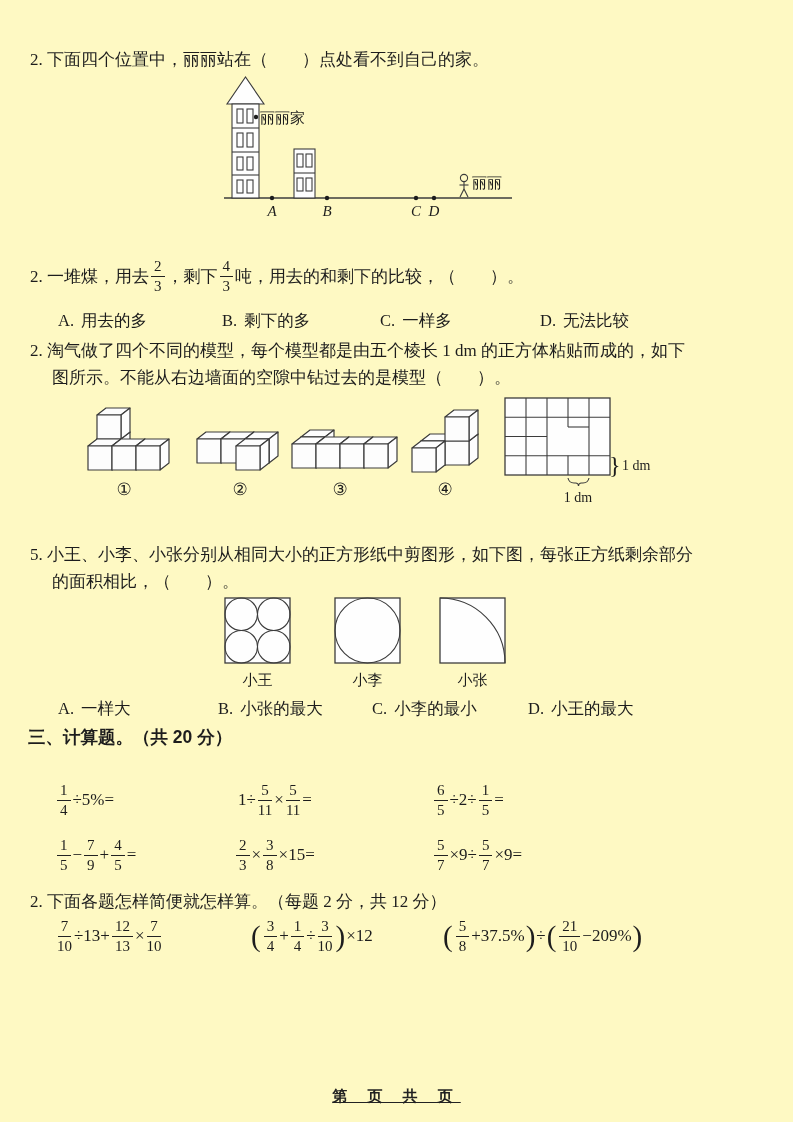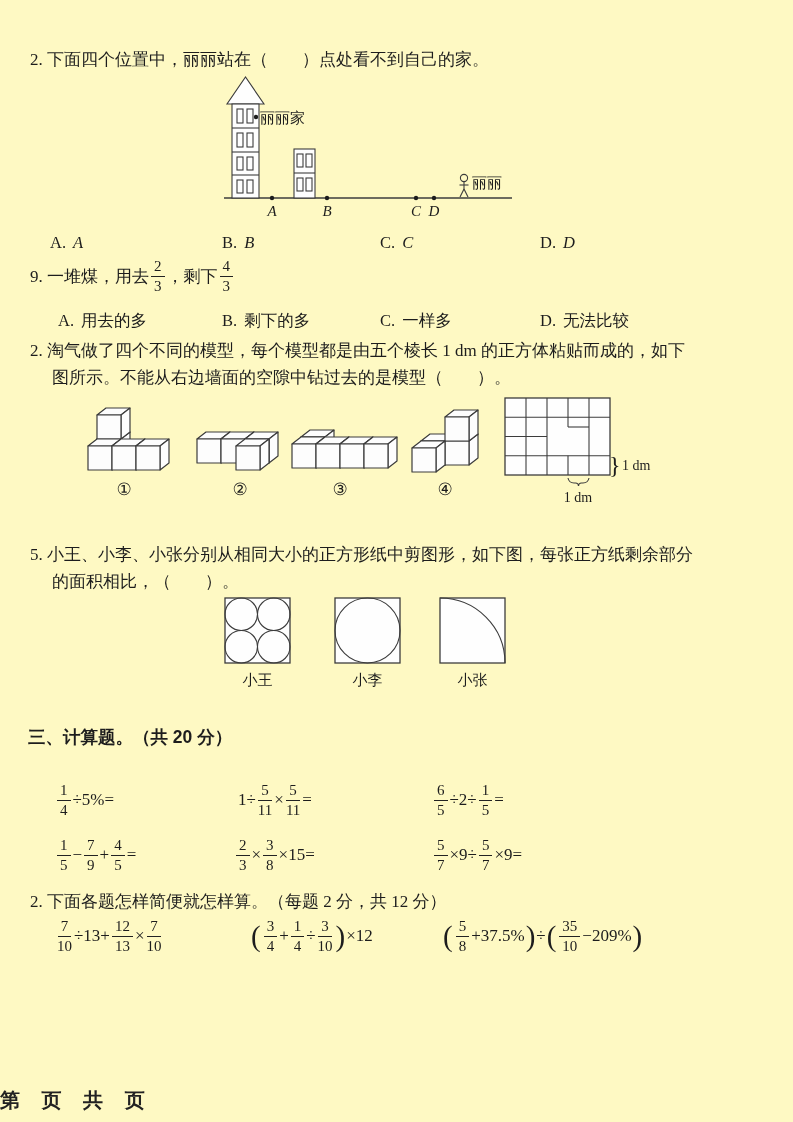--- a/index.html
+++ b/index.html
@@ -18,23 +18,23 @@
   .frac{
     display:inline-flex;flex-direction:column;align-items:center;
     line-height:1.12;vertical-align:middle;font-size:15px;margin:0 2px;
   }
   .fn{border-bottom:1.4px solid #222;padding:0 3px 1px;}
   .fd{padding-top:1px;}
   .op{vertical-align:middle;}
   .paren{font-size:29px;font-weight:400;vertical-align:middle;line-height:1;margin:0 1px;}
   .sec-title{font-family:"Liberation Sans",sans-serif;font-weight:bold;font-size:17.5px;white-space:nowrap;}
   .footer{
-    position:absolute;left:0;width:100%;text-align:left;
+    position:absolute;left:0;width:100%;text-align:center;
     font-family:"Liberation Sans",sans-serif;font-weight:600;
-    font-size:20px;letter-spacing:8px;color:#222;
+    font-size:15px;letter-spacing:8px;color:#222;text-decoration:underline;
   }
   svg{overflow:visible;}
   .ln{stroke:#3c3c3c;stroke-width:1.3;fill:none;}
   .thin{stroke:#3c3c3c;stroke-width:1.1;fill:none;}
   .fillw{fill:#fefefe;}
   .svgtxt{font-family:"Liberation Serif",serif;fill:#1d1d1d;}
   .cube-face{fill:#fdfdfd;stroke:#3c3c3c;stroke-width:1.2;stroke-linejoin:round;}
 </style>
 </head>
 <body>
@@ -86,34 +86,28 @@
     <g>
       <circle class="thin" cx="252" cy="104" r="3.6"></circle>
       <line class="thin" x1="252" y1="107.6" x2="252" y2="115"></line>
       <line class="thin" x1="247.5" y1="111" x2="256.5" y2="111"></line>
       <line class="thin" x1="252" y1="115" x2="248" y2="123"></line>
       <line class="thin" x1="252" y1="115" x2="256" y2="123"></line>
     </g>
     <text class="svgtxt" x="260" y="114" font-size="15">丽丽</text>
   </svg>
 
-  <div class="options" style="top:233px">
-    <span class="opt" style="left:50px"><span class="key">A.</span><span class="it">A</span></span>
-    <span class="opt" style="left:222px"><span class="key">B.</span><span class="it">B</span></span>
-    <span class="opt" style="left:380px"><span class="key">C.</span><span class="it">C</span></span>
-    <span class="opt" style="left:540px"><span class="key">D.</span><span class="it">D</span></span>
-  </div>
-
-  <div class="abs qtext" style="left:30px;top:258px"><span class="op">9. 一堆煤，用去</span><span class="frac">
+
+  <div class="abs qtext" style="left:30px;top:258px"><span class="op">2. 一堆煤，用去</span><span class="frac">
         <span class="fn">2</span>
         <span class="fd">3</span>
       </span><span class="op">，剩下</span><span class="frac">
         <span class="fn">4</span>
         <span class="fd">3</span>
-      </span></div>
+      </span><span class="op">吨，用去的和剩下的比较，（　　）。</span></div>
 
   <div class="options" style="top:310px">
     <span class="opt" style="left:58px"><span class="key">A.</span><span>用去的多</span></span>
     <span class="opt" style="left:222px"><span class="key">B.</span><span>剩下的多</span></span>
     <span class="opt" style="left:380px"><span class="key">C.</span><span>一样多</span></span>
     <span class="opt" style="left:540px"><span class="key">D.</span><span>无法比较</span></span>
   </div>
 
   <div class="abs qtext" style="left:30px;top:339px">2. 淘气做了四个不同的模型，每个模型都是由五个棱长 1 dm 的正方体粘贴而成的，如下</div>
   <div class="abs qtext" style="left:52px;top:366px">图所示。不能从右边墙面的空隙中钻过去的是模型（　　）。</div>
@@ -216,20 +210,26 @@
     </g>
     <g>
       <rect class="ln fillw" x="225" y="5" width="65" height="65"></rect>
       <path class="thin" d="M225,5 A65,65 0 0 1 290,70"></path>
     </g>
     <text class="svgtxt" x="42.5" y="92" font-size="15" text-anchor="middle">小王</text>
     <text class="svgtxt" x="152.5" y="92" font-size="15" text-anchor="middle">小李</text>
     <text class="svgtxt" x="257.5" y="92" font-size="15" text-anchor="middle">小张</text>
   </svg>
 
+  <div class="options" style="top:698px">
+    <span class="opt" style="left:58px"><span class="key">A.</span><span>一样大</span></span>
+    <span class="opt" style="left:218px"><span class="key">B.</span><span>小张的最大</span></span>
+    <span class="opt" style="left:372px"><span class="key">C.</span><span>小李的最小</span></span>
+    <span class="opt" style="left:528px"><span class="key">D.</span><span>小王的最大</span></span>
+  </div>
 
   <div class="abs sec-title" style="left:28px;top:725px">三、计算题。（共 20 分）</div>
 
   <div class="expr" style="left:55px;top:782px"><span class="frac">
         <span class="fn">1</span>
         <span class="fd">4</span>
       </span><span class="op">÷5%=</span></div>
   <div class="expr" style="left:238px;top:782px"><span class="op">1÷</span><span class="frac">
         <span class="fn">5</span>
         <span class="fd">11</span>
@@ -289,19 +289,19 @@
         <span class="fn">1</span>
         <span class="fd">4</span>
       </span><span class="op">÷</span><span class="frac">
         <span class="fn">3</span>
         <span class="fd">10</span>
       </span><span class="paren">)</span><span class="op">×12</span></div>
   <div class="expr" style="left:442px;top:918px"><span class="paren">(</span><span class="frac">
         <span class="fn">5</span>
         <span class="fd">8</span>
       </span><span class="op">+37.5%</span><span class="paren">)</span><span class="op">÷</span><span class="paren">(</span><span class="frac">
-        <span class="fn">35</span>
+        <span class="fn">21</span>
         <span class="fd">10</span>
       </span><span class="op">−209%</span><span class="paren">)</span></div>
 
   <div class="footer" style="top:1087px">第 页 共 页</div>
 
 </div>
 
 </body></html>

